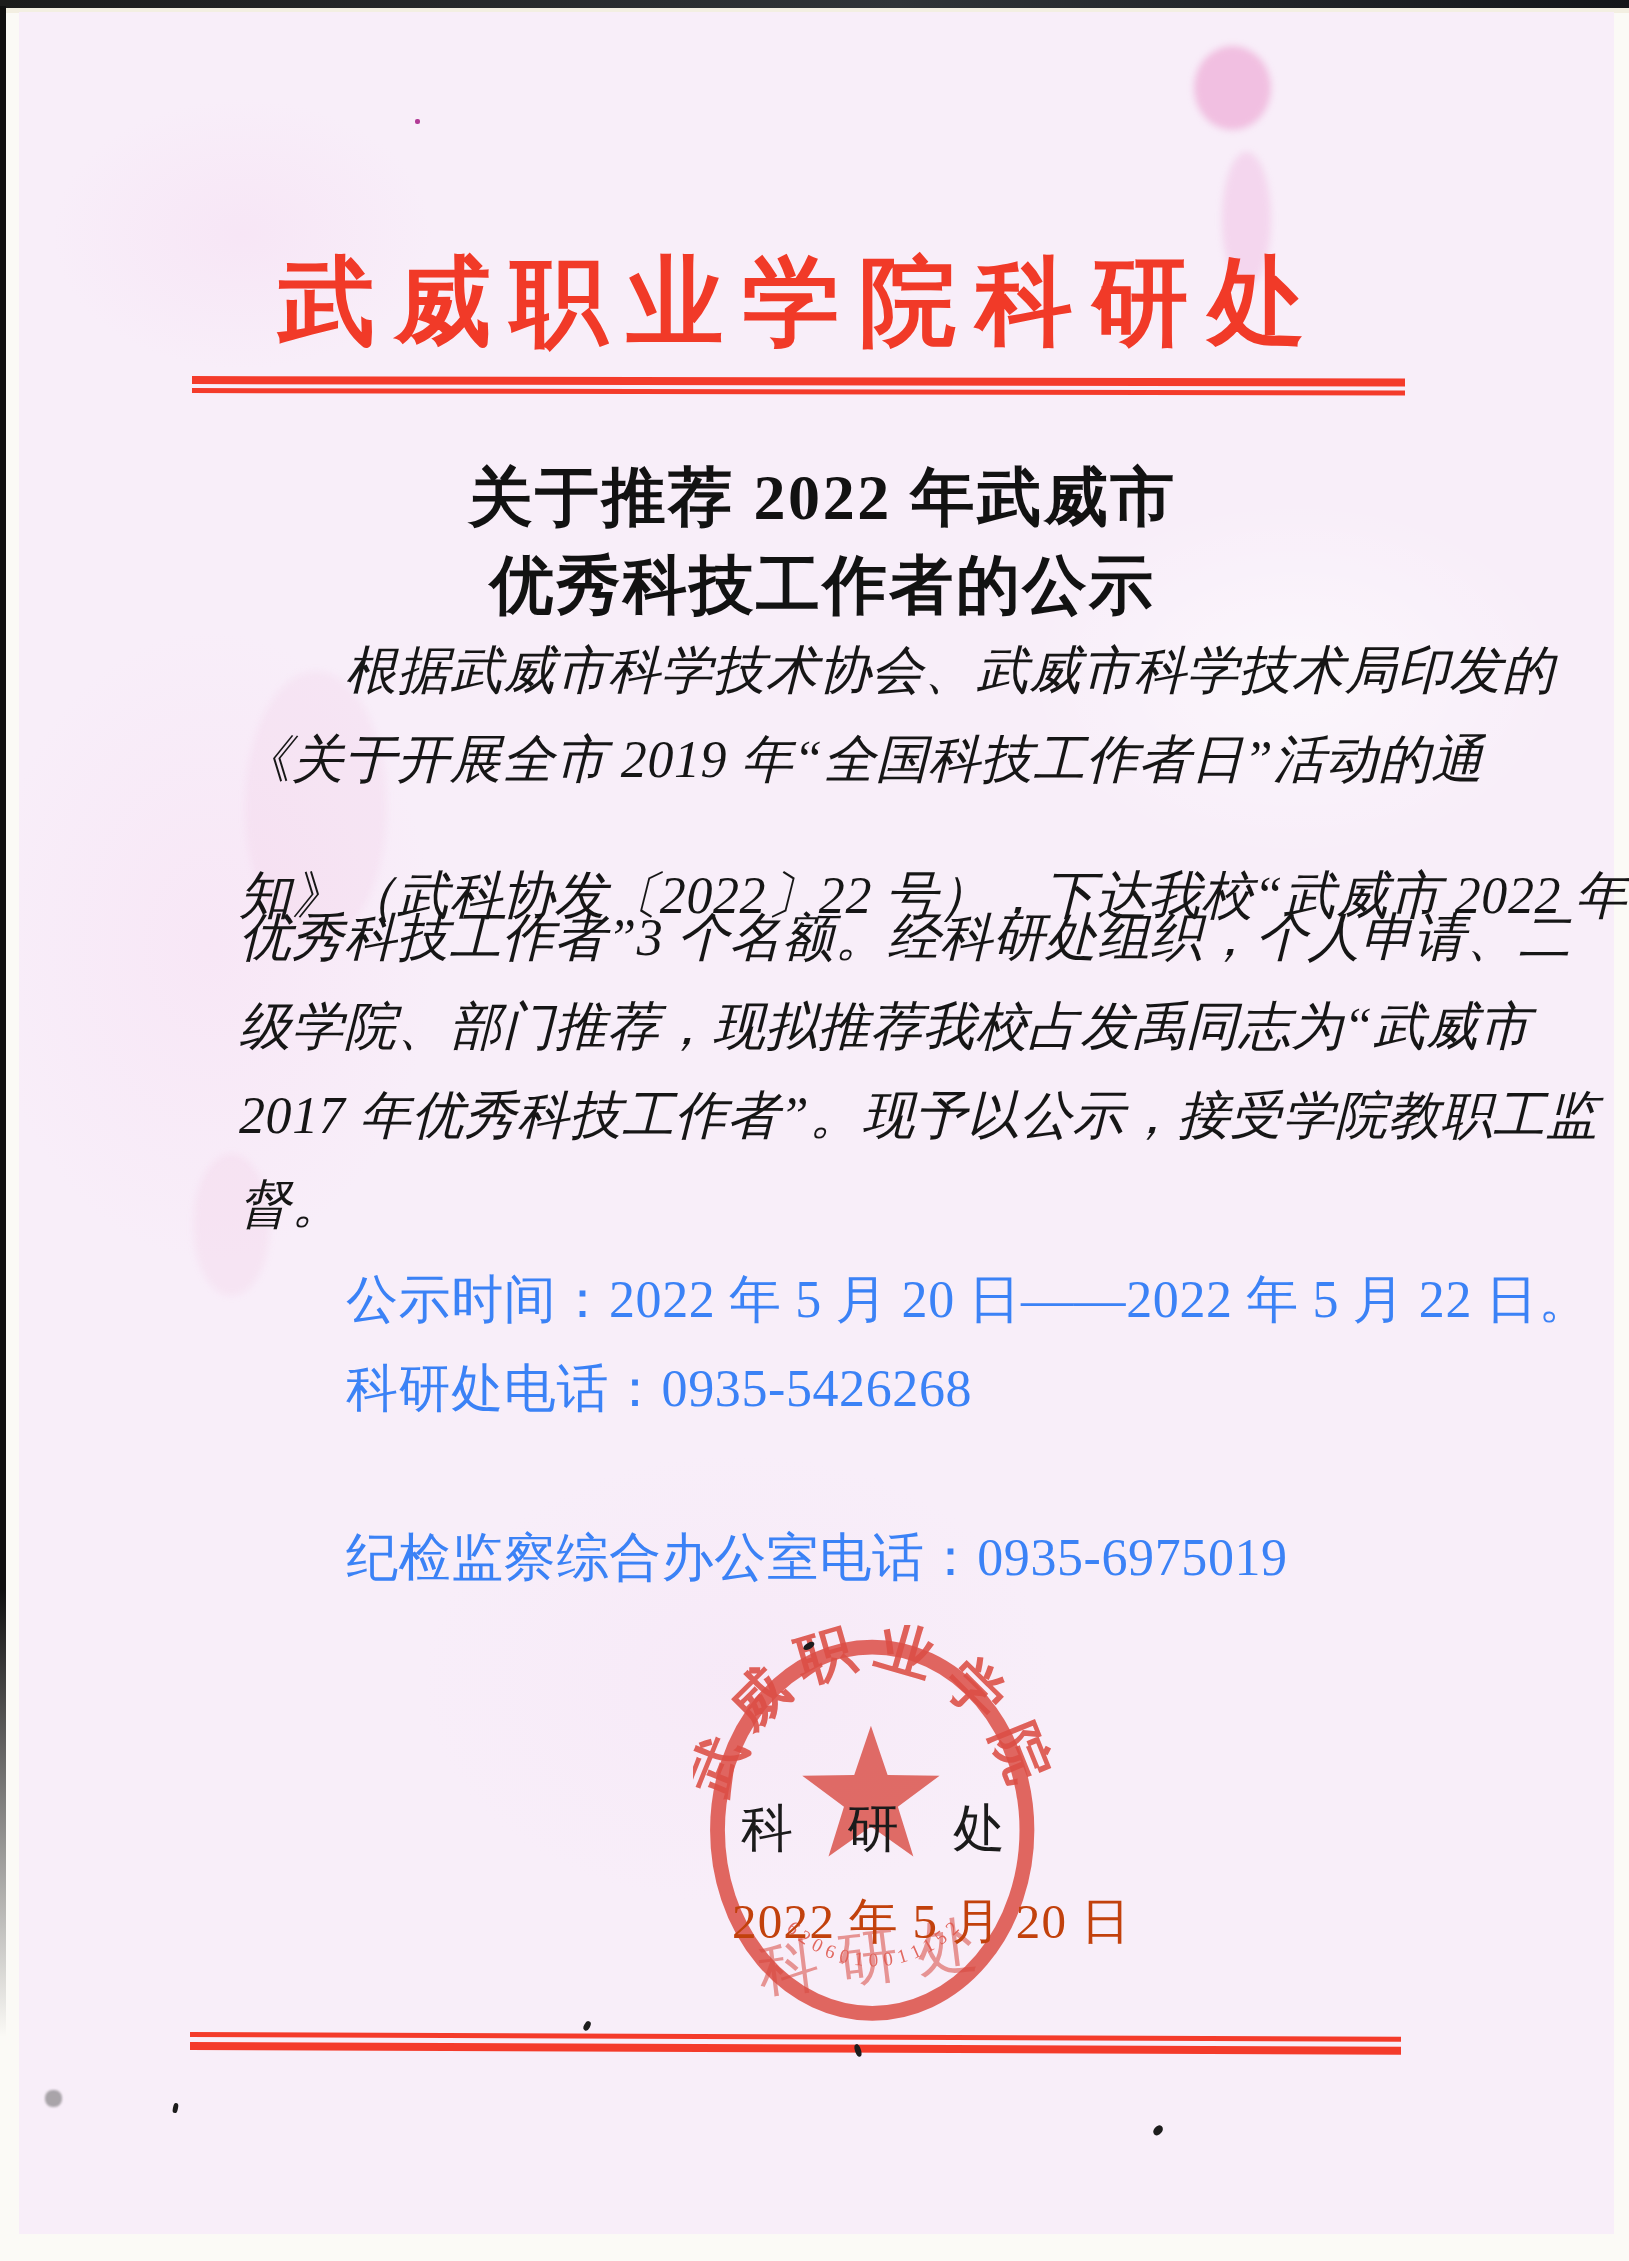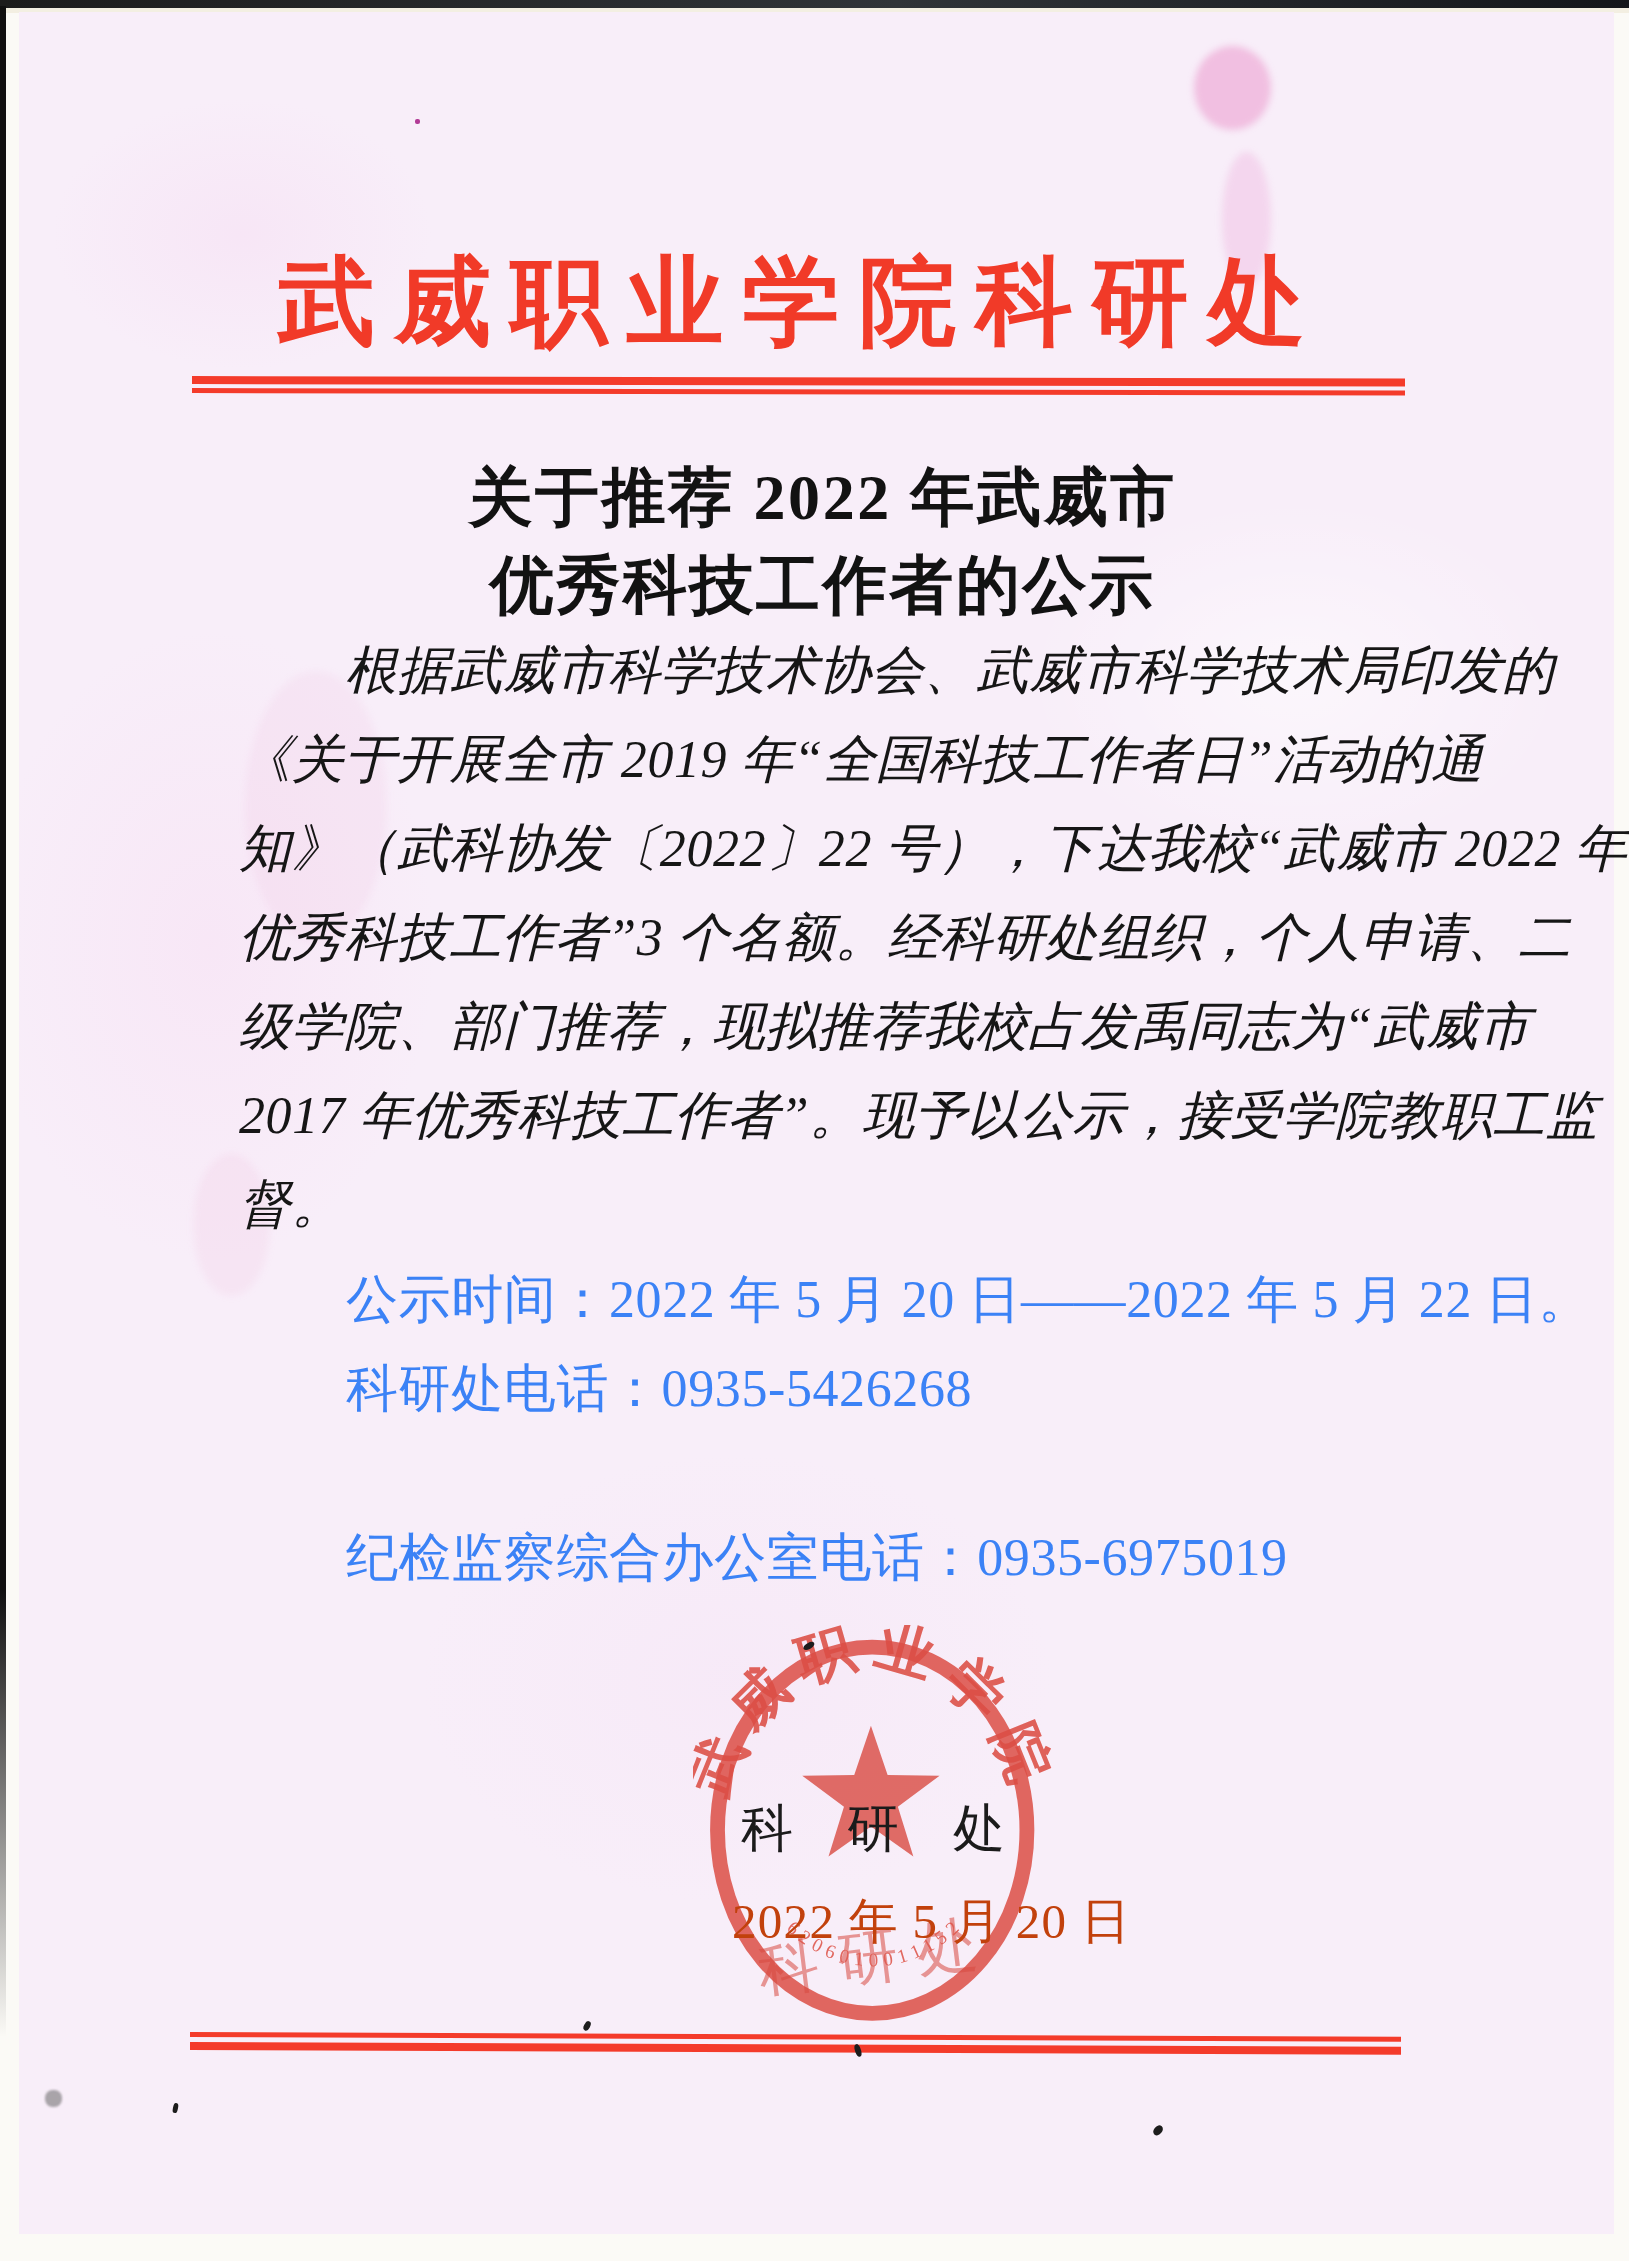--- a/index.html
+++ b/index.html
@@ -88,21 +88,21 @@
 
 <div class="abs masthead">武威职业学院科研处</div>
 <div class="abs rule rule-top-thick"></div>
 <div class="abs rule rule-top-thin"></div>
 
 <div class="abs doc-title title1">关于推荐 2022 年武威市</div>
 <div class="abs doc-title title2">优秀科技工作者的公示</div>
 
 <div class="abs bodyline indent" style="top:643px">根据武威市科学技术协会、武威市科学技术局印发的</div>
 <div class="abs bodyline" style="top:732px">《关于开展全市 2019 年“全国科技工作者日”活动的通</div>
-<div class="abs bodyline" style="top:821px">知》（武科协发〔2022〕22 号），下达我校“武威市 2022 年</div>
+<div class="abs bodyline" style="top:868px">知》（武科协发〔2022〕22 号），下达我校“武威市 2022 年</div>
 <div class="abs bodyline" style="top:910px">优秀科技工作者”3 个名额。经科研处组织，个人申请、二</div>
 <div class="abs bodyline" style="top:999px">级学院、部门推荐，现拟推荐我校占发禹同志为“武威市</div>
 <div class="abs bodyline" style="top:1088px">2017 年优秀科技工作者”。现予以公示，接受学院教职工监</div>
 <div class="abs bodyline" style="top:1177px">督。</div>
 
 <div class="abs contactline" style="top:1265px">公示时间：2022 年 5 月 20 日——2022 年 5 月 22 日。</div>
 <div class="abs contactline" style="top:1354px">科研处电话：0935-5426268</div>
 <div class="abs contactline" style="top:1523px">纪检监察综合办公室电话：0935-6975019</div>
 
 <svg class="abs seal" width="361" height="426" viewBox="0 0 560 660">

